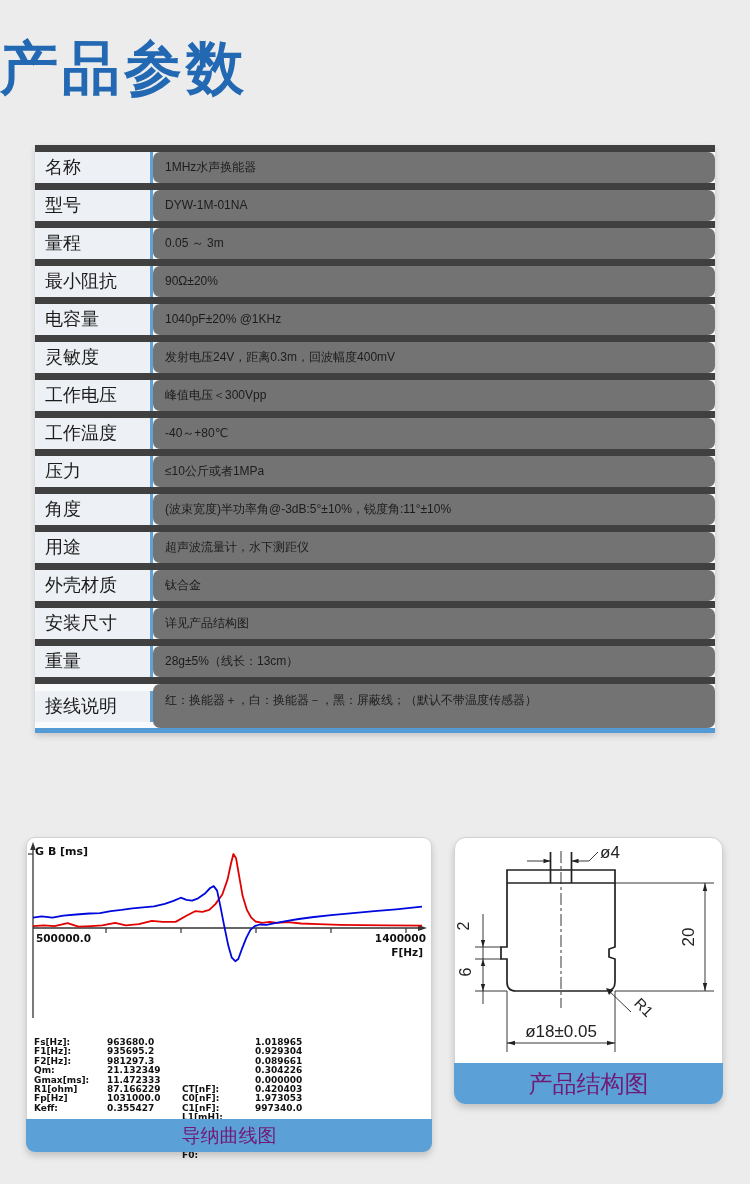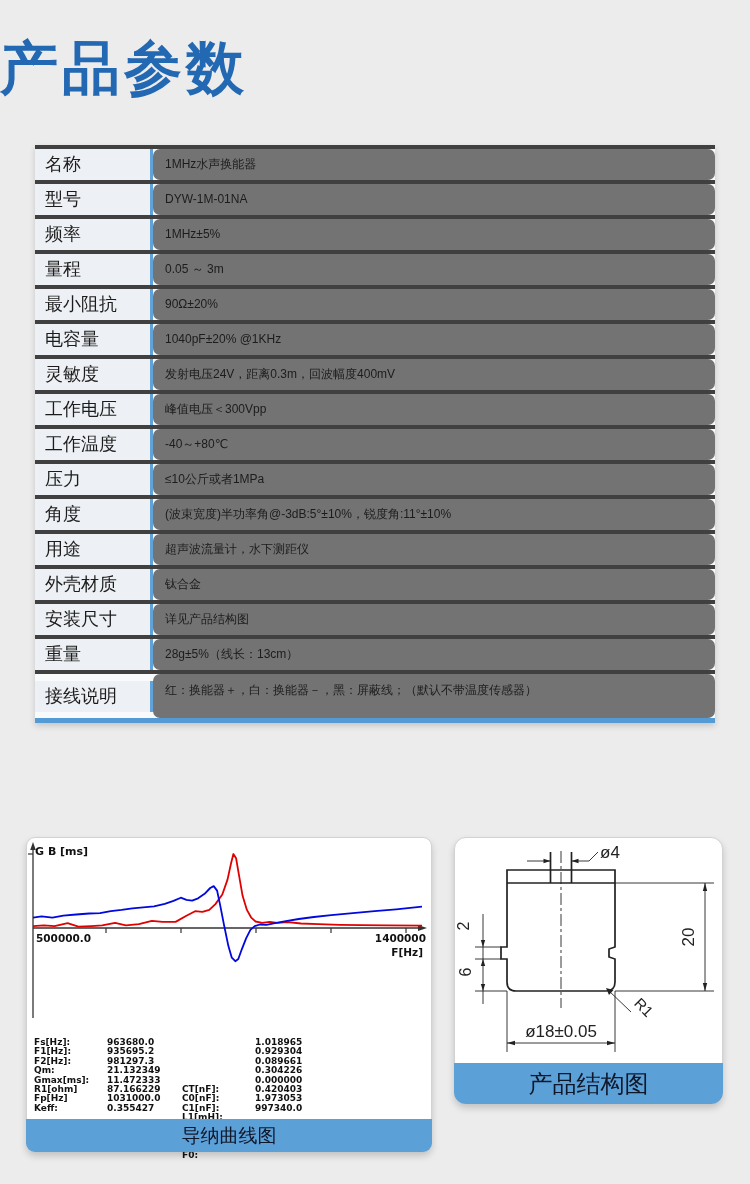--- a/index.html
+++ b/index.html
@@ -15,21 +15,21 @@
     text-align:left;font-size:58px;font-weight:bold;
     letter-spacing:4px;color:#2268b2;margin:0;
   }
   
   .spec-table{
     position:absolute;left:35px;top:145px;width:680px;
     border-bottom:5px solid #549bd5;
     box-shadow:0 3px 6px rgba(0,0,0,.16);
     background:#f9fafb;
   }
-  .spec-row{display:flex;border-top:4px solid #404040;align-items:center;}
+  .spec-row{display:flex;border-top:7px solid #404040;align-items:center;}
   .spec-label{
     width:101px;flex:0 0 101px;background:#edf0f4;
     border-right:3px solid #61a3d8;
     padding:0 4px 0 10px;font-size:18px;line-height:31px;
     display:flex;align-items:center;white-space:nowrap;
   }
   .spec-value{
     flex:1;background:#737373;padding:0 8px 0 12px;
     font-size:12px;line-height:31px;display:flex;align-items:center;border-radius:7px;
   }
@@ -37,21 +37,21 @@
   
   .card{
     position:absolute;background:#ffffff;
     border:1px solid #d2d2d2;
     box-shadow:0 4px 7px rgba(0,0,0,.18);
   }
   .chart-card{left:26px;top:837px;width:404px;height:313px;border-radius:9px;}
   .structure-card{left:454px;top:837px;width:267px;height:265px;border-radius:12px;}
   .caption{
     position:absolute;left:-1px;right:-1px;bottom:-1px;
-    background:#5ba0d7;color:#0f172a;text-align:center;
+    background:#5ba0d7;color:#701a75;text-align:center;
   }
   .chart-card .caption{height:33px;line-height:33px;font-size:19px;border-radius:0 0 9px 9px;}
   .structure-card .caption{height:41px;line-height:41px;font-size:24px;border-radius:0 0 12px 12px;}
   
   #chart-svg{position:absolute;left:0;top:2px;}
   #chart-svg text{font-family:"DejaVu Sans","Liberation Sans",sans-serif;font-weight:bold;fill:#111;}
   .axis{stroke:#333;stroke-width:1.3;fill:none;}
   .tick{stroke:#333;stroke-width:1.2;}
   .axlab{font-size:10.5px;}
   .leg{font-size:11px;}
@@ -77,24 +77,20 @@
 <h1 class="page-title">产品参数</h1>
 
 <div class="spec-table" id="spec-rows">
     <div class="spec-row">
       <div class="spec-label">名称</div>
       <div class="spec-value">1MHz水声换能器</div>
     </div>
     <div class="spec-row">
       <div class="spec-label">型号</div>
       <div class="spec-value">DYW-1M-01NA</div>
-    </div>
-    <div class="spec-row">
-      <div class="spec-label">频率</div>
-      <div class="spec-value">1MHz±5%</div>
     </div>
     <div class="spec-row">
       <div class="spec-label">量程</div>
       <div class="spec-value">0.05 ～ 3m</div>
     </div>
     <div class="spec-row">
       <div class="spec-label">最小阻抗</div>
       <div class="spec-value">90Ω±20%</div>
     </div>
     <div class="spec-row">

